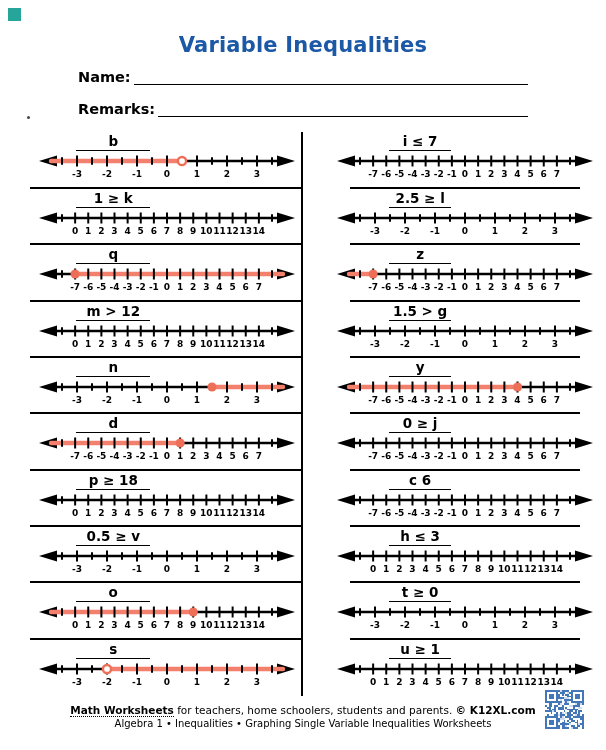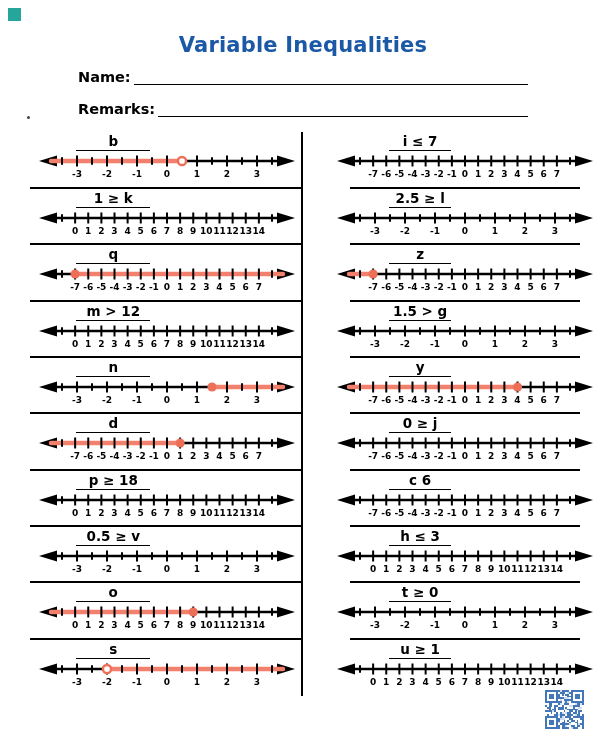--- a/index.html
+++ b/index.html
@@ -798,20 +798,22 @@
           <line x1="220.88" y1="4.50" x2="220.88" y2="15.50" stroke="#000" stroke-width="2"></line>
           <text x="220.88" y="25.5" text-anchor="middle" font-size="9" font-weight="bold" font-family="DejaVu Sans, Liberation Sans, sans-serif" fill="#000">14</text>
           <line x1="234.00" y1="6.20" x2="234.00" y2="13.80" stroke="#000" stroke-width="2"></line>
         </svg>
       </div>
     </div>
   <div class="divider"></div>
 </div>
 
 <div class="footer">
+  <div class="footer-line1"><span class="credit-bold">Math Worksheets</span><span> for teachers, home schoolers, students and parents. </span><span class="credit-copy">© K12XL.com</span></div>
+  <div class="footer-line2">Algebra 1 • Inequalities • Graphing Single Variable Inequalities Worksheets</div>
 </div>
 
 <svg class="qr" width="39" height="39" viewBox="0 0 21 21" shape-rendering="crispEdges" id="qr">
     <rect x="0" y="0" width="1" height="1" fill="#4377b7"></rect>
     <rect x="1" y="0" width="1" height="1" fill="#4377b7"></rect>
     <rect x="2" y="0" width="1" height="1" fill="#4377b7"></rect>
     <rect x="3" y="0" width="1" height="1" fill="#4377b7"></rect>
     <rect x="4" y="0" width="1" height="1" fill="#4377b7"></rect>
     <rect x="5" y="0" width="1" height="1" fill="#4377b7"></rect>
     <rect x="6" y="0" width="1" height="1" fill="#4377b7"></rect>

